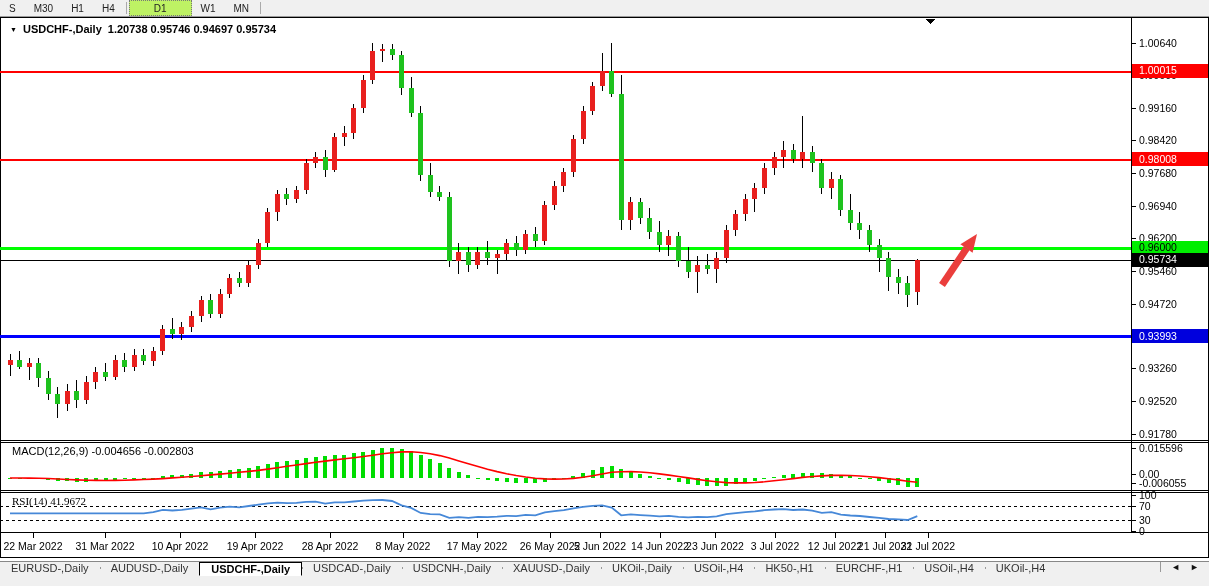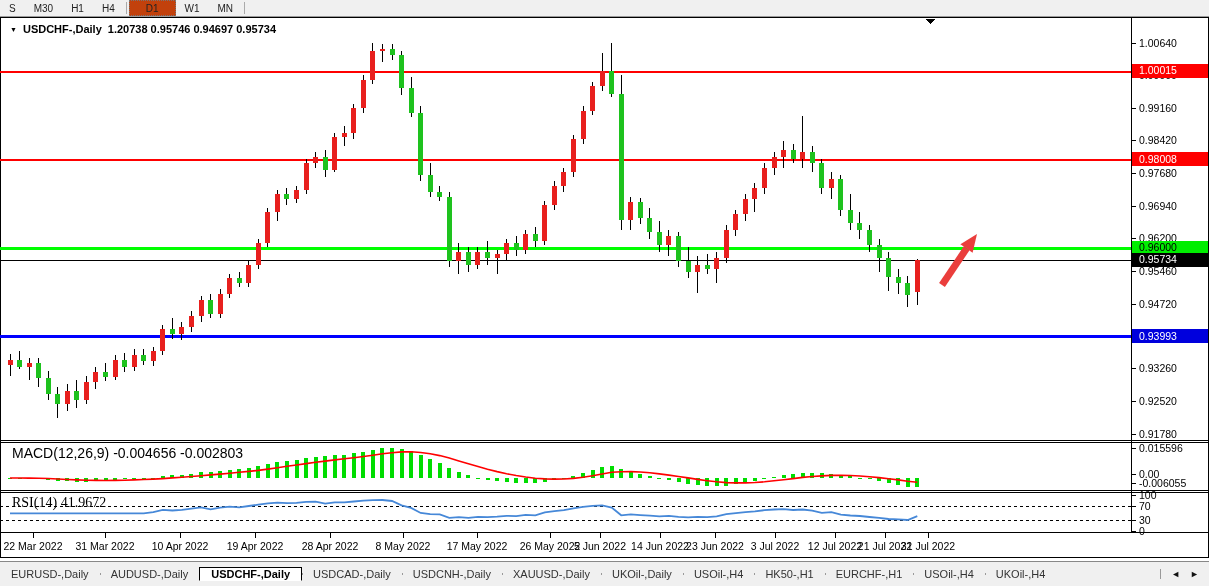--- a/index.html
+++ b/index.html
@@ -2,31 +2,31 @@
 <html><head>
 <meta charset="utf-8">
 <style>
   html,body{margin:0;padding:0;background:#fff;}
   .screen{position:relative;width:1209px;height:587px;overflow:hidden;background:#fff;
           font-family:"Liberation Sans",sans-serif;-webkit-font-smoothing:none;}
   
   .toolbar{position:absolute;top:0;left:0;width:100%;height:16px;background:#f0f0f0;
            border-bottom:1px solid #9a9a9a;display:flex;align-items:center;font-size:10px;color:#222;}
   .tf{padding:0 9px;height:14px;display:flex;align-items:center;cursor:default;}
-  .tf.active{background:#c2410c;border:1px dotted #777;padding:0 16px;}
+  .tf.active{background:#bef264;border:1px dotted #777;padding:0 24px;}
   .tfdiv{width:1px;height:12px;background:#aaa;margin:0 2px;}
   
   .title{position:absolute;top:23px;left:10px;font-size:11px;font-weight:700;color:#000;
          display:flex;align-items:center;gap:6px;z-index:5;}
   .title .tri{font-size:7px;line-height:1;}
-  .indlabel{position:absolute;left:12px;font-size:14px;color:#000;z-index:5;white-space:nowrap;}
+  .indlabel{position:absolute;left:12px;font-size:11px;color:#000;z-index:5;white-space:nowrap;}
   .svgwrap{position:absolute;top:0;left:0;width:1191px;height:587px;}
   
   .tabbar{position:absolute;left:0;top:561px;width:1209px;height:24px;background:#f0f0f0;
-          border-top:1px solid #888;display:flex;align-items:center;font-size:11px;color:#333;z-index:6;}
+          border-top:1px solid #888;display:flex;align-items:flex-start;font-size:11px;color:#333;z-index:6;}
   .tab{display:flex;align-items:center;padding:0 11px;position:relative;white-space:nowrap;cursor:default;}
   .tab:not(.active):not(:first-child)::before{content:"";position:absolute;left:0;top:5px;bottom:5px;width:1px;background:#999;}
   .tab.active{background:#fff;border:1px solid #000;border-bottom:1px solid #fff;font-weight:700;color:#000;z-index:2;}
   .tabarrows{margin-left:auto;display:flex;align-items:center;gap:10px;padding:0 10px;border-left:1px solid #999;}
   .tabarrows span{font-size:9px;color:#111;cursor:default;}
 </style>
 </head>
 <body>
 
 <div class="screen">

